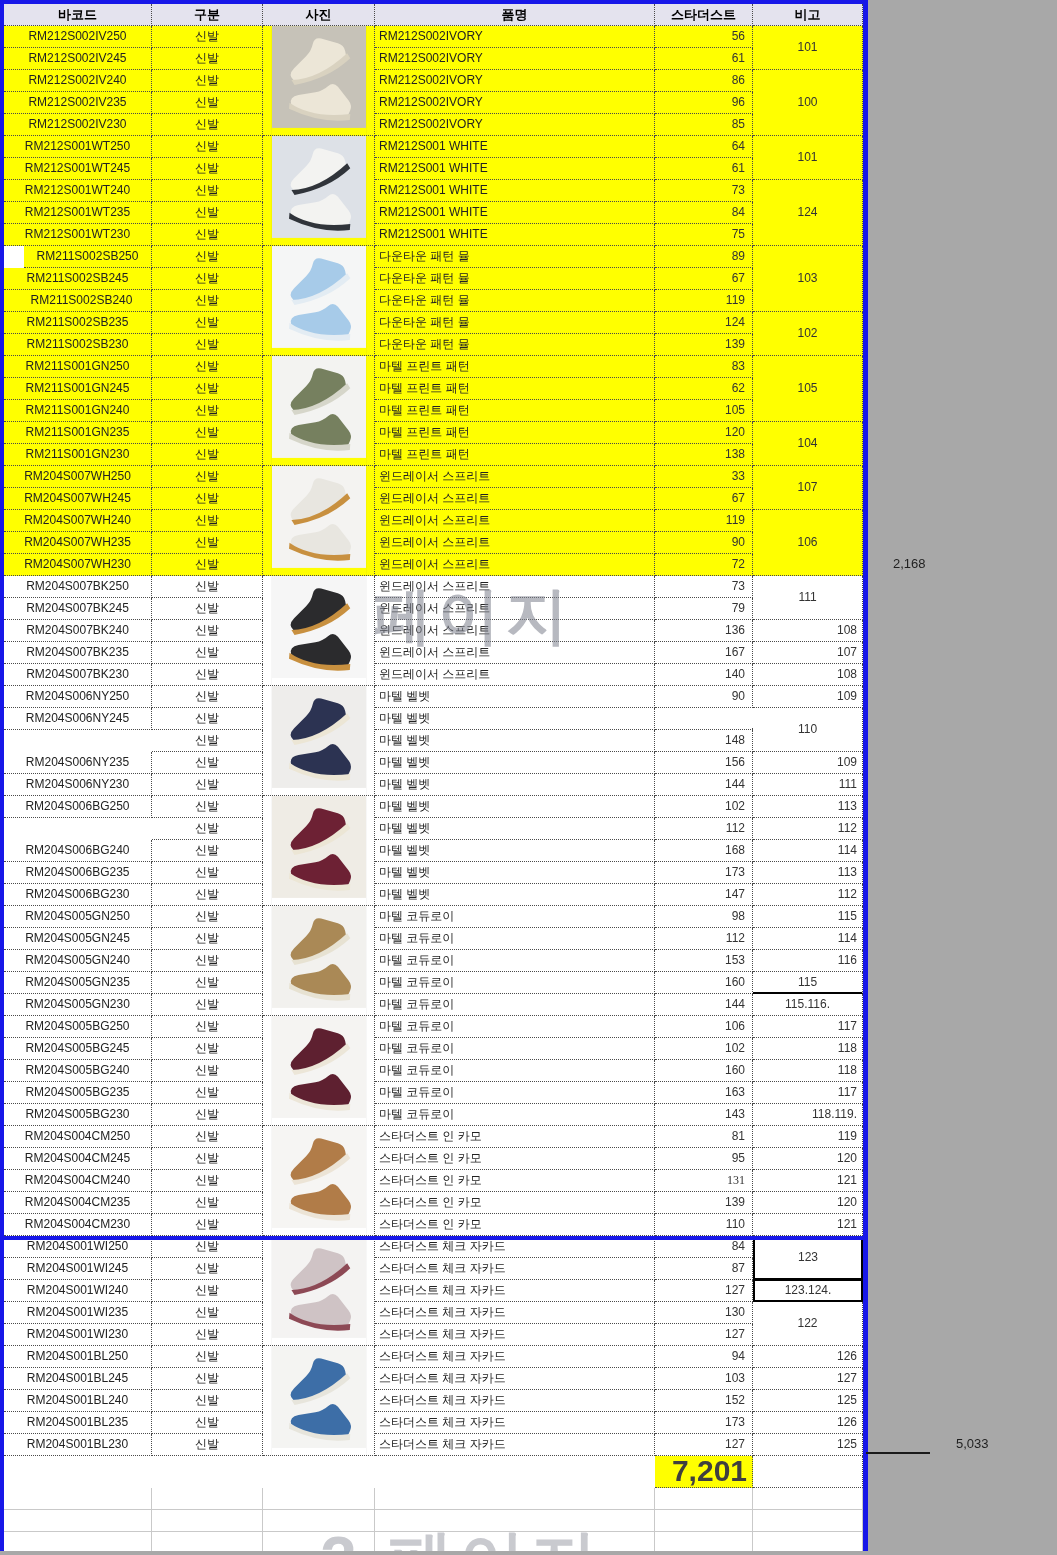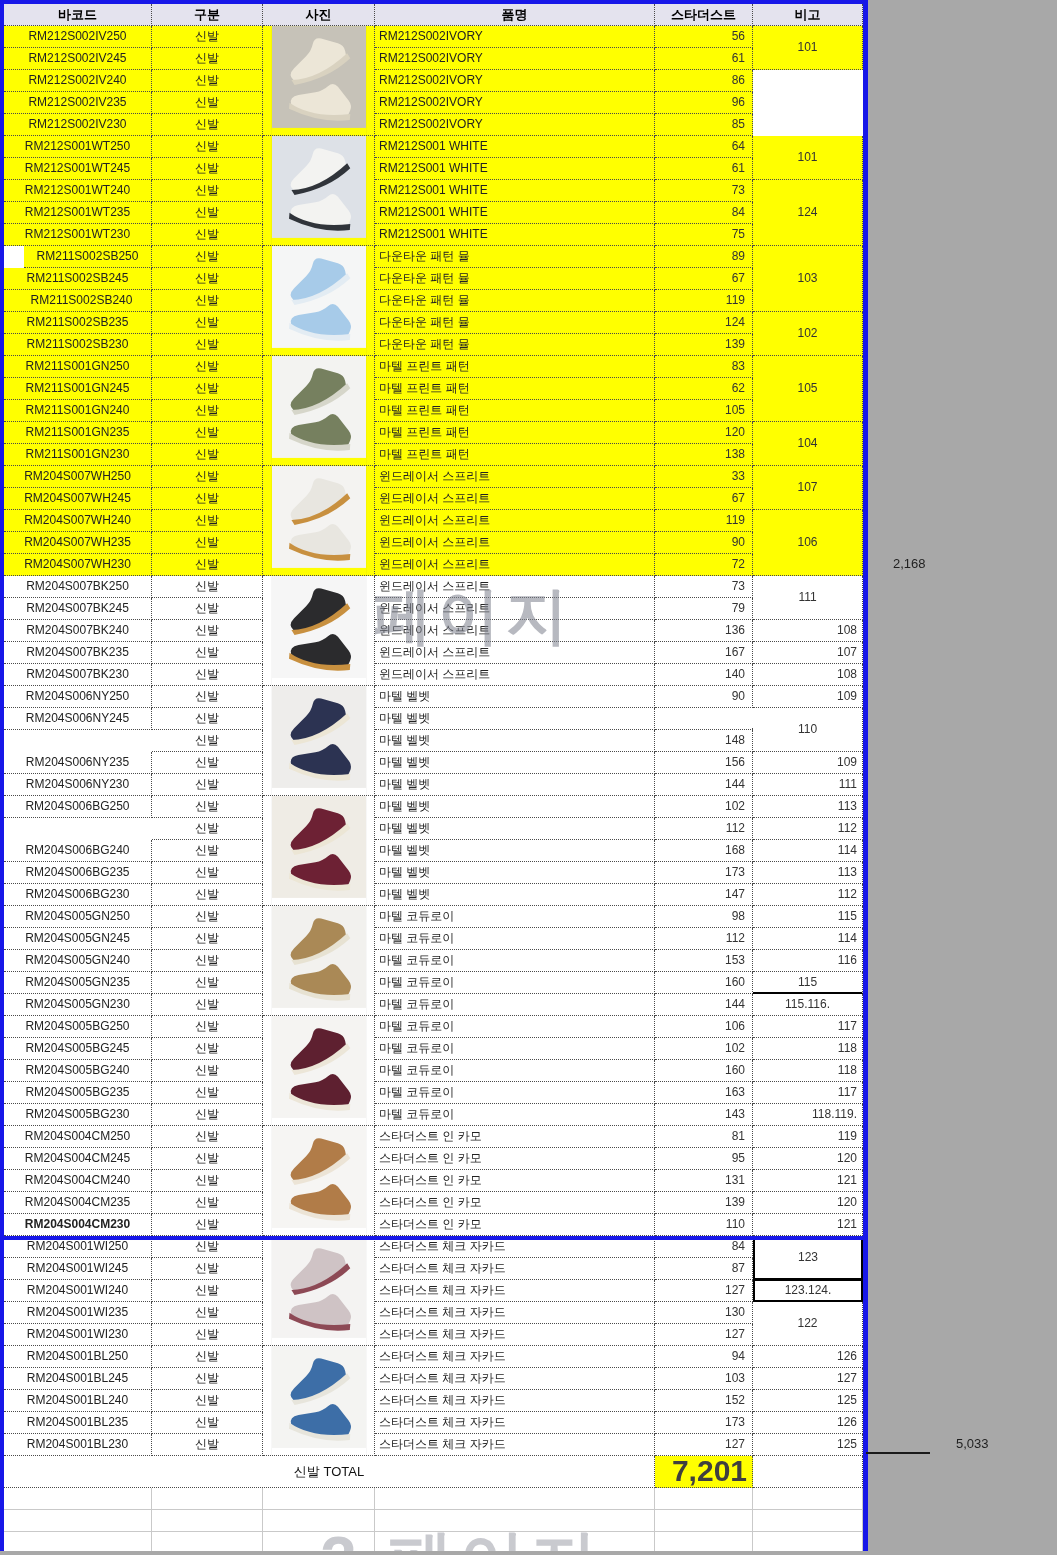--- a/index.html
+++ b/index.html
@@ -110,20 +110,21 @@
               <path d="M16 44 Q12 37 21 33 L37 26 Q44 23 48 17 Q52 11 58 15 L72 26 Q77 30 76 36 L75 41 Q60 48 38 49 Q22 50 16 44 Z" fill="#ece6d7"></path>
               <path d="M14 43 Q40 53 77 39 L78 45 Q50 56 15 49 Z" fill="#d9d2c0"></path>
             </g>
             <g transform="translate(6 44) rotate(14 48 30)">
               <path d="M16 44 Q12 37 21 33 L37 26 Q44 23 48 17 Q52 11 58 15 L72 26 Q77 30 76 36 L75 41 Q60 48 38 49 Q22 50 16 44 Z" fill="#ece6d7"></path>
               <path d="M14 43 Q40 53 77 39 L78 45 Q50 56 15 49 Z" fill="#d9d2c0"></path>
             </g>
           </svg></div>
       </div>
       <div class="cell rk hl rk-center" style="grid-area: 2 / 6 / span 2;">101</div>
+      <div class="cell rk hl rk-center" style="grid-area: 4 / 6 / span 3;">100</div>
       <div class="cell bc hl" style="grid-area: 7 / 1;">RM212S001WT250</div>
       <div class="cell gb hl" style="grid-area: 7 / 2;">신발</div>
       <div class="cell nm hl" style="grid-area: 7 / 4;">RM212S001 WHITE</div>
       <div class="cell qty hl" style="grid-area: 7 / 5;">64</div>
       <div class="cell bc hl" style="grid-area: 8 / 1;">RM212S001WT245</div>
       <div class="cell gb hl" style="grid-area: 8 / 2;">신발</div>
       <div class="cell nm hl" style="grid-area: 8 / 4;">RM212S001 WHITE</div>
       <div class="cell qty hl" style="grid-area: 8 / 5;">61</div>
       <div class="cell bc hl" style="grid-area: 9 / 1;">RM212S001WT240</div>
       <div class="cell gb hl" style="grid-area: 9 / 2;">신발</div>
@@ -449,26 +450,26 @@
       <div class="cell gb" style="grid-area: 52 / 2;">신발</div>
       <div class="cell nm" style="grid-area: 52 / 4;">스타더스트 인 카모</div>
       <div class="cell qty" style="grid-area: 52 / 5;">81</div>
       <div class="cell bc" style="grid-area: 53 / 1;">RM204S004CM245</div>
       <div class="cell gb" style="grid-area: 53 / 2;">신발</div>
       <div class="cell nm" style="grid-area: 53 / 4;">스타더스트 인 카모</div>
       <div class="cell qty" style="grid-area: 53 / 5;">95</div>
       <div class="cell bc" style="grid-area: 54 / 1;">RM204S004CM240</div>
       <div class="cell gb" style="grid-area: 54 / 2;">신발</div>
       <div class="cell nm" style="grid-area: 54 / 4;">스타더스트 인 카모</div>
-      <div class="cell qty" style="grid-area: 54 / 5;">131</div>
+      <div class="cell qty" style="grid-area: 54 / 5; font-family: Liberation Serif, serif;">131</div>
       <div class="cell bc" style="grid-area: 55 / 1;">RM204S004CM235</div>
       <div class="cell gb" style="grid-area: 55 / 2;">신발</div>
       <div class="cell nm" style="grid-area: 55 / 4;">스타더스트 인 카모</div>
       <div class="cell qty" style="grid-area: 55 / 5;">139</div>
-      <div class="cell bc" style="grid-area: 56 / 1; font-weight: bold;">RM204S004CM230</div>
+      <div class="cell bc" style="grid-area: 56 / 1;">RM204S004CM230</div>
       <div class="cell gb" style="grid-area: 56 / 2;">신발</div>
       <div class="cell nm" style="grid-area: 56 / 4;">스타더스트 인 카모</div>
       <div class="cell qty" style="grid-area: 56 / 5;">110</div>
       <div class="cell photo-cell" style="grid-area: 52 / 3 / span 5;">
         <div class="photo"><svg viewBox="0 0 96 104" width="94" height="104">
             <rect width="96" height="104" fill="#f6f5f3"></rect>
             <g transform="rotate(-22 48 34)">
               <path d="M16 44 Q12 37 21 33 L37 26 Q44 23 48 17 Q52 11 58 15 L72 26 Q77 30 76 36 L75 41 Q60 48 38 49 Q22 50 16 44 Z" fill="#b17c48"></path>
               <path d="M14 43 Q40 53 77 39 L78 45 Q50 56 15 49 Z" fill="#ece4d6"></path>
             </g>
@@ -550,21 +551,20 @@
               <path d="M16 44 Q12 37 21 33 L37 26 Q44 23 48 17 Q52 11 58 15 L72 26 Q77 30 76 36 L75 41 Q60 48 38 49 Q22 50 16 44 Z" fill="#3d6ea7"></path>
               <path d="M14 43 Q40 53 77 39 L78 45 Q50 56 15 49 Z" fill="#e7e5dc"></path>
             </g>
           </svg></div>
       </div>
       <div class="cell rk rk-right" style="grid-area: 62 / 6;">126</div>
       <div class="cell rk rk-right" style="grid-area: 63 / 6;">127</div>
       <div class="cell rk rk-right" style="grid-area: 64 / 6;">125</div>
       <div class="cell rk rk-right" style="grid-area: 65 / 6;">126</div>
       <div class="cell rk rk-right" style="grid-area: 66 / 6;">125</div>
-      <div class="cell total-label" style="grid-area: 67 / 1 / auto / span 4;">신발 TOTAL</div>
       <div class="cell total-value" style="grid-area: 67 / 5;">7,201</div>
       <div class="cell " style="grid-area: 67 / 6;"></div>
       <div class="cell empty-cell" style="grid-area: 68 / 1;"></div>
       <div class="cell empty-cell" style="grid-area: 68 / 2;"></div>
       <div class="cell empty-cell" style="grid-area: 68 / 3;"></div>
       <div class="cell empty-cell" style="grid-area: 68 / 4;"></div>
       <div class="cell empty-cell" style="grid-area: 68 / 5;"></div>
       <div class="cell empty-cell" style="grid-area: 68 / 6;"></div>
       <div class="cell empty-cell" style="grid-area: 69 / 1;"></div>
       <div class="cell empty-cell" style="grid-area: 69 / 2;"></div>

